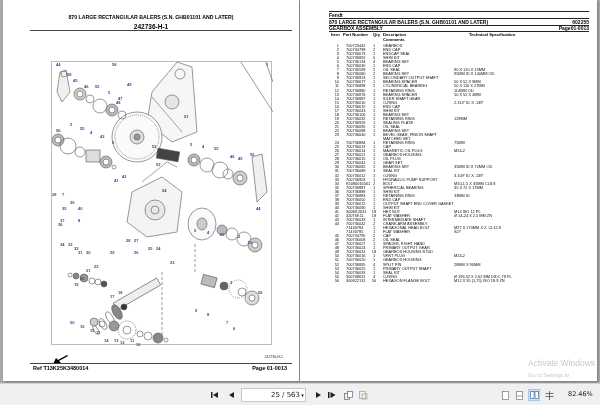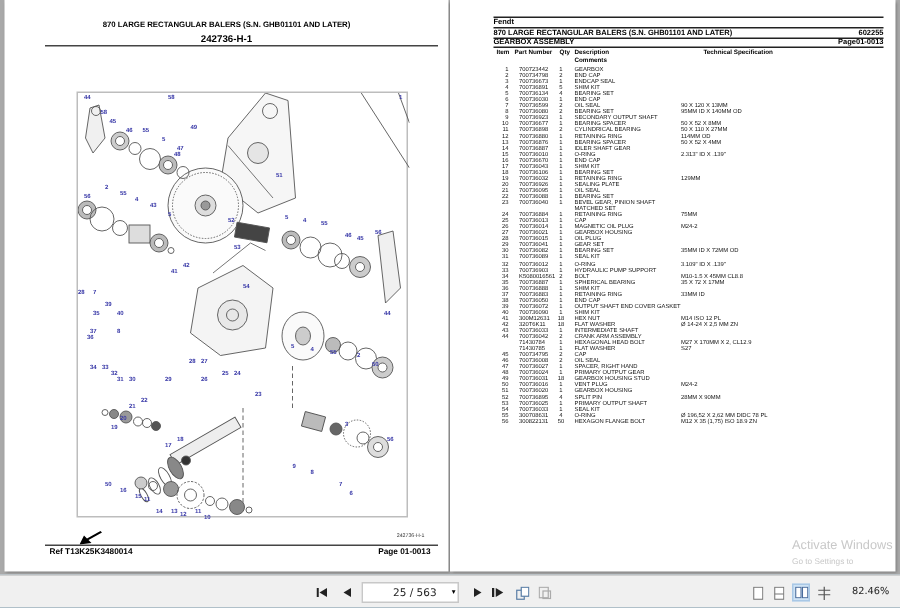--- a/index.html
+++ b/index.html
@@ -1,17 +1,17 @@
 <!DOCTYPE html>
 <html><head>
 <meta charset="utf-8">
 <style>
   * { box-sizing: border-box; margin: 0; padding: 0; }
   html, body { width: 600px; height: 405px; overflow: hidden; background: #e6e6e6; font-family: "Liberation Sans", sans-serif; }
-  .viewer { position: absolute; left: 0; top: 0; width: 600px; height: 405px; background: #0c4a6e; }
+  .viewer { position: absolute; left: 0; top: 0; width: 600px; height: 405px; background: #d946ef; }
   .pages { position: absolute; left: 0; top: 0; width: 600px; height: 383px; background: #a9a9a9; }
   .page { position: absolute; top: 0; height: 381px; background: #fff; box-shadow: 1px 1px 2px #777; }
   .page-left { left: 3px; width: 296px; }
   .page-right { left: 300px; width: 297px; }
   .lp-title { position: absolute; left: 0; width: 296px; top: 14px; text-align: center; font-weight: bold; font-size: 5.2px; letter-spacing: 0px; color: #000; }
   .lp-sub { position: absolute; left: 0; width: 296px; top: 23px; text-align: center; font-weight: bold; font-size: 6.5px; color: #000; }
   .lp-rule { position: absolute; left: 27px; width: 262px; top: 30px; border-top: 1px solid #444; }
   .diagram-frame { position: absolute; left: 48px; top: 61px; width: 221px; height: 284px; border: 1px solid #bdbdbd; background: #fff; }
   .diagram-frame svg { position: absolute; left: 0; top: 0; }
   .ref-code { position: absolute; right: 16px; top: 355px; font-size: 3.5px; color: #333; }
@@ -29,21 +29,21 @@
   .prow span { position: absolute; top: 0; }
   .c-item { left: 0; width: 10px; text-align: right; }
   .c-part { left: 17px; }
   .c-qty { left: 42px; width: 6px; text-align: center; }
   .c-desc { left: 54px; }
   .c-spec { left: 125px; }
   .watermark { position: absolute; left: 528px; top: 358px; color: #c8c8c8; font-size: 8.5px; white-space: nowrap; }
   .watermark2 { position: absolute; left: 528px; top: 372px; color: #c8c8c8; font-size: 5.5px; white-space: nowrap; }
   .toolbar { position: absolute; left: 0; top: 383px; width: 600px; height: 22px; background: #f0f0f0; border-top: 1px solid #d0d0d0; font-family: "DejaVu Sans", sans-serif; }
   .tb-btn { position: absolute; top: 5px; height: 12px; display: flex; align-items: center; justify-content: center; color: #222; font-size: 7px; cursor: pointer; }
-  .page-input { position: absolute; left: 241px; top: 4px; width: 60px; height: 14px; background: #fff; border: 1px solid #c8c8c8; font-size: 7px; padding-left: 20px; line-height: 12px; color: #222; font-family: "DejaVu Sans", sans-serif; }
+  .page-input { position: absolute; left: 241px; top: 4px; width: 60px; height: 14px; background: #fff; border: 1px solid #c8c8c8; font-size: 7px; padding-left: 3px; line-height: 12px; color: #222; font-family: "DejaVu Sans", sans-serif; text-align: right; }
   .page-input-drop { position: absolute; left: 300px; top: 4px; width: 6px; height: 14px; background: #fff; border: 1px solid #c8c8c8; border-left: none; font-size: 5px; text-align: center; line-height: 12px; }
   .zoom-level { position: absolute; left: 568px; top: 6px; font-size: 6.5px; color: #222; }
   .view-active { background: #cfe3f5; border: 1px solid #a9c8e6; }
 </style>
 </head>
 <body>
 
 <div class="viewer">
   <div class="pages">
 

